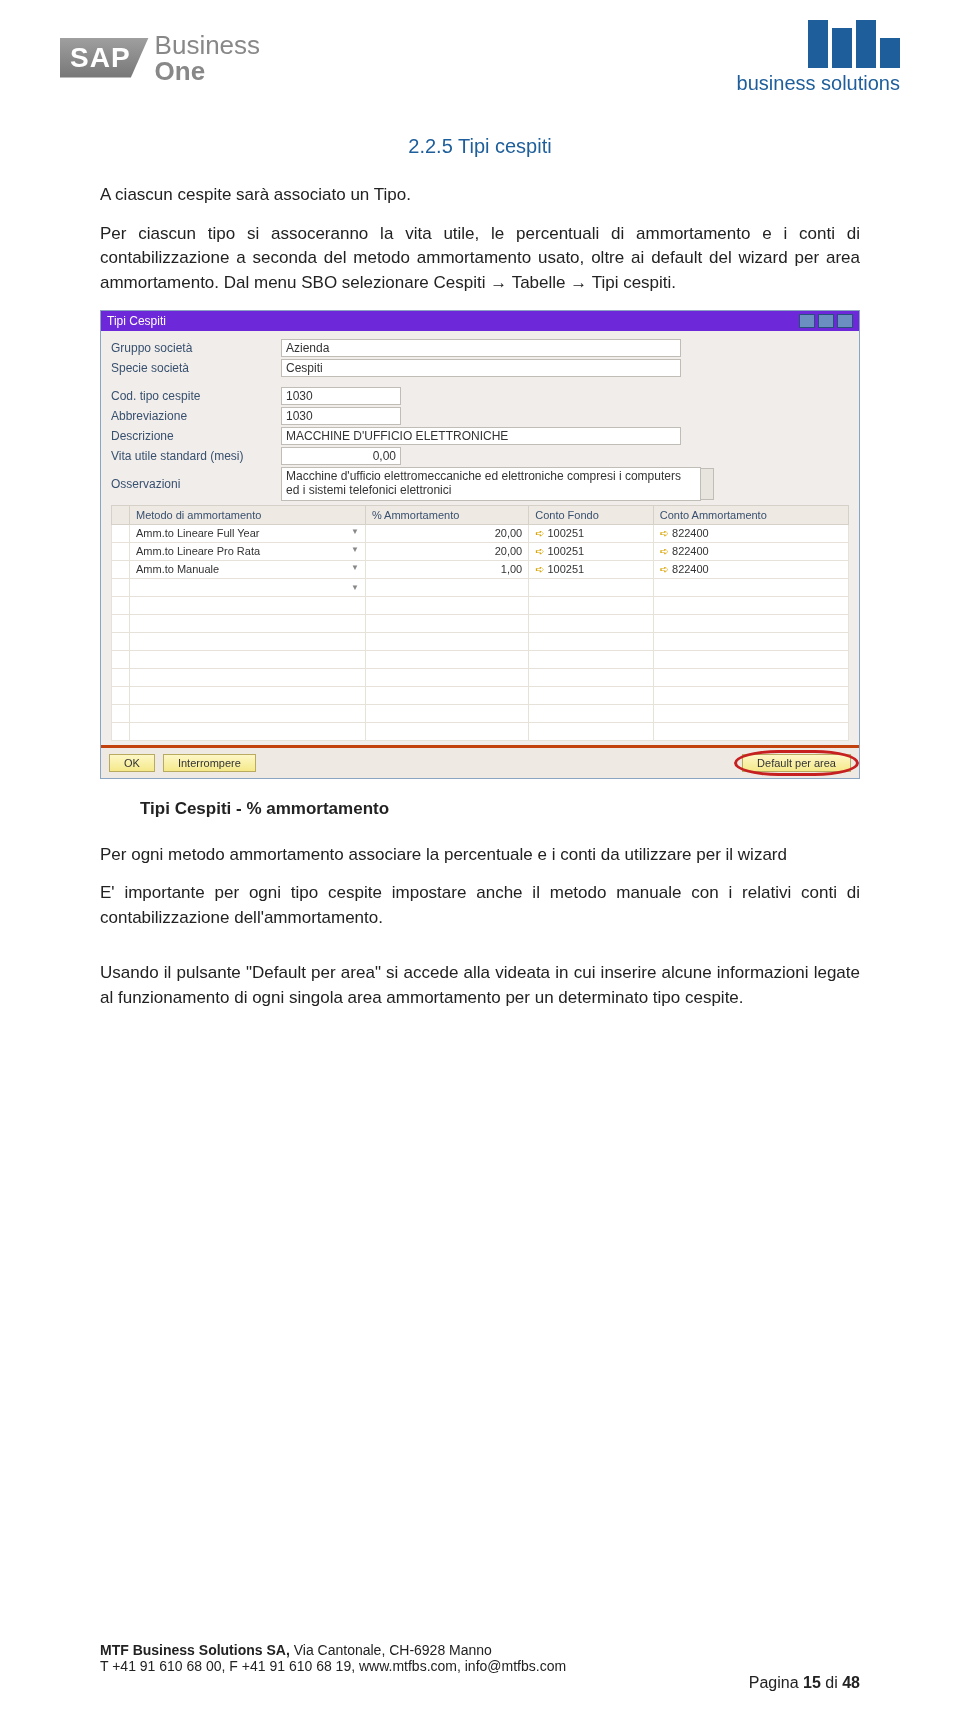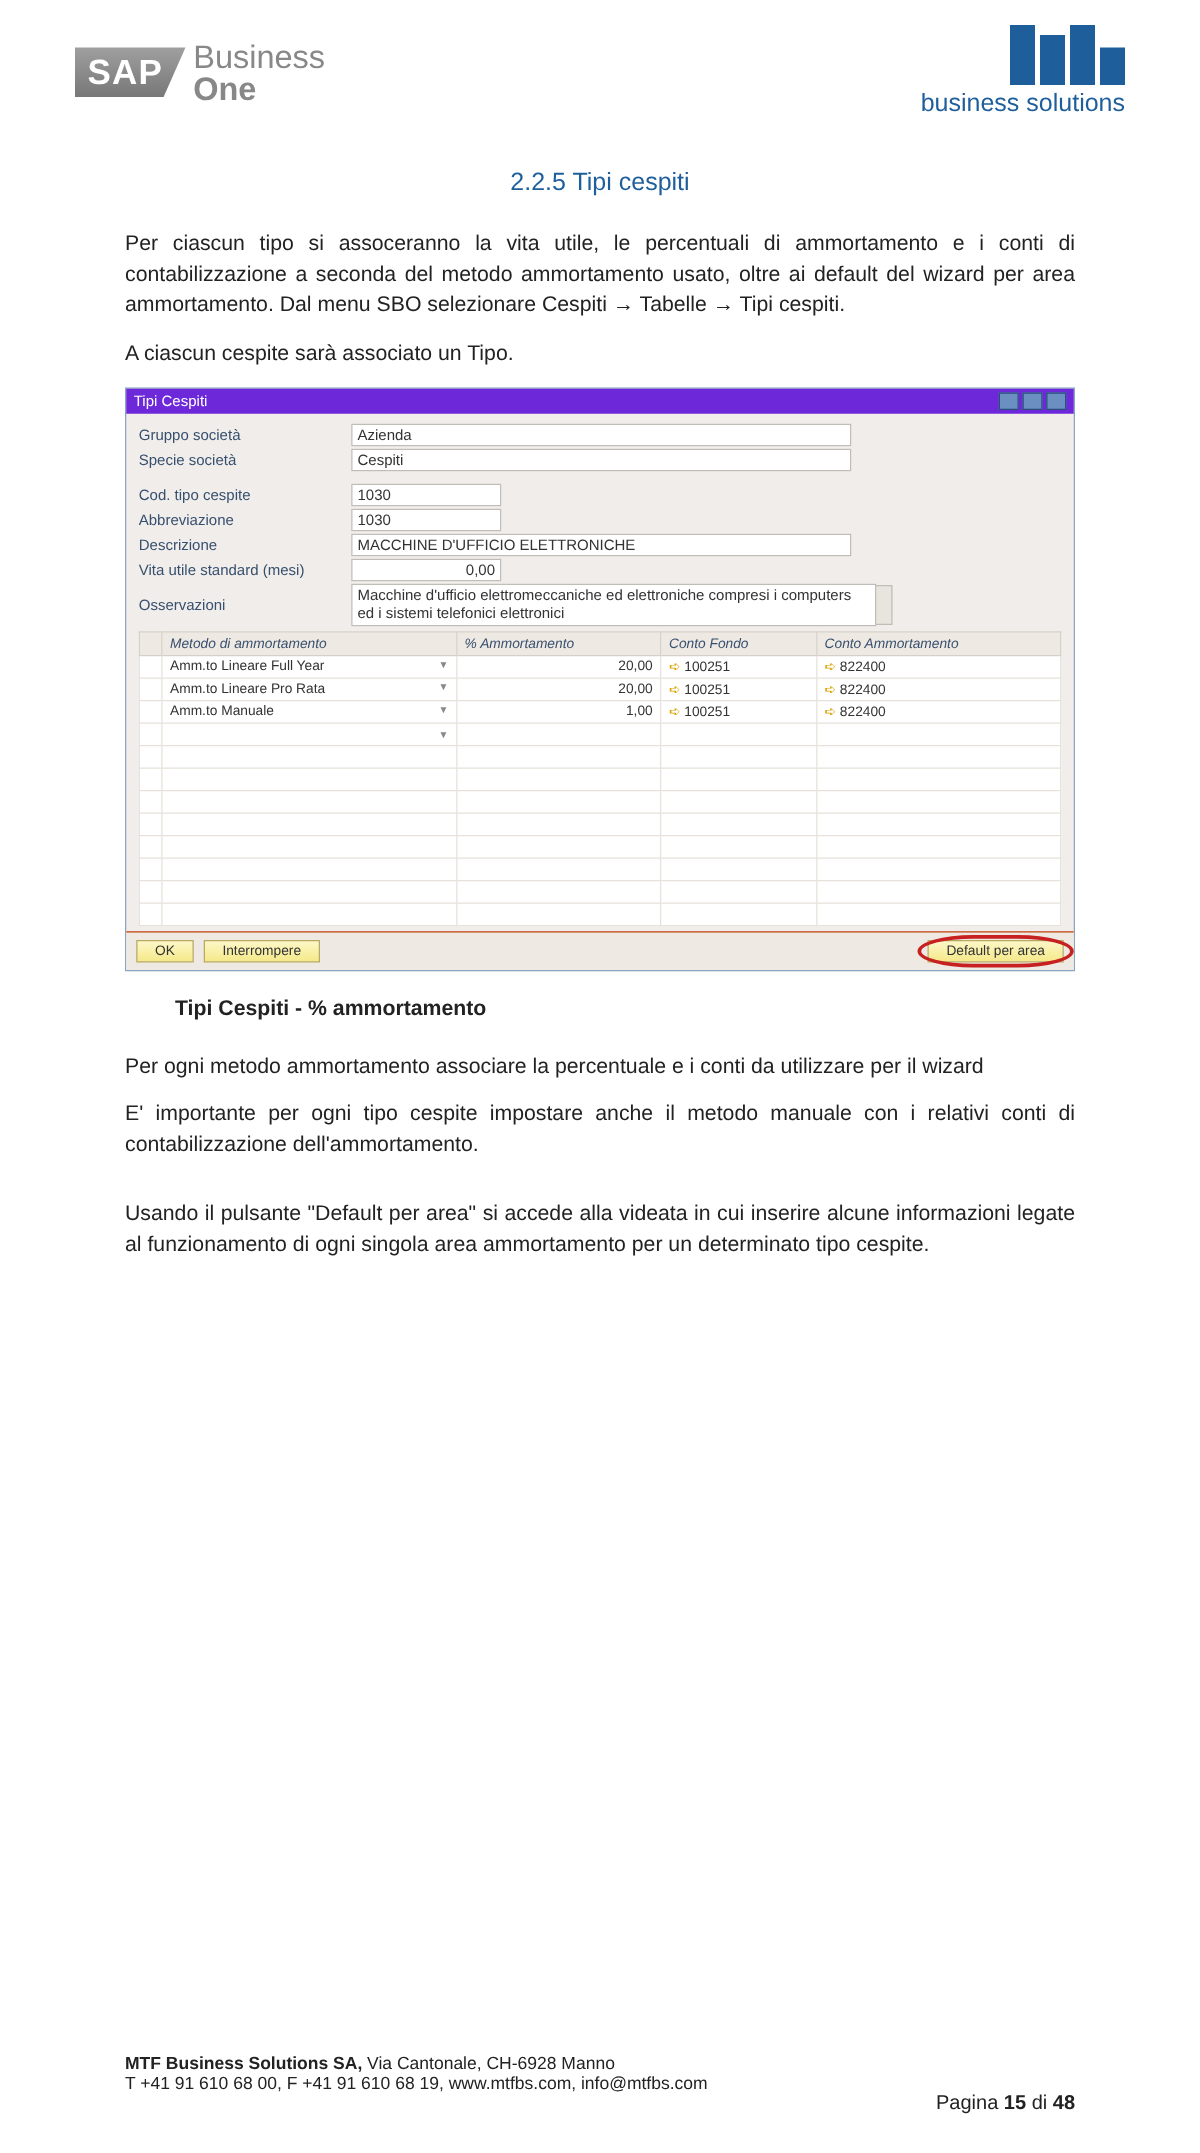--- a/index.html
+++ b/index.html
@@ -82,34 +82,34 @@
   }
   .form-row .field.short { max-width:120px; text-align:left;}
   .form-row .field.num { max-width:120px; text-align:right;}
   .form-row .field.multi { height:34px; max-width:420px; line-height:1.2; position:relative;}
   .multi .scroll-stub { position:absolute; right:-14px; top:0; bottom:0; width:14px; background:#e8e5df; border:1px solid #c0bdb6;}
   .spacer { height:8px; }
 
   .sap-table { width:100%; border-collapse:collapse; margin-top:4px; background:#fff; }
   .sap-table th {
     background:#efe9e3; border:1px solid #d6d1c8; font-weight:normal;
-    font-size:11px; color:#37506f; padding:3px 6px; text-align:left;font-style:italic;
+    font-size:11px; color:#37506f; padding:3px 6px; text-align:left;
   }
   .sap-table td {
     border:1px solid #e6e2da; font-size:11px; padding:2px 6px; height:18px; color:#333;
   }
   .sap-table td.num { text-align:right;margin-left:38px;}
   .arrow-cell::before {
     content:"➪"; color:#d9a400; margin-right:3px; font-size:11px;
   }
   .dd::after { content:"▼"; float:right; font-size:8px; color:#888;}
   .sap-table tr.empty td { height:18px; background:#fff;}
   .sap-footer {
     display:flex; justify-content:space-between; padding:6px 8px;
-    background:#efe9e3; border-top:1px solid #c2410c;
+    background:#efe9e3; border-top:3px solid #c2410c;
   }
   .sap-footer .left-btns, .sap-footer .right-btns { display:flex; gap:8px;}
   .sap-btn {
     background:linear-gradient(#fdf7c7,#f5e98a);
     border:1px solid #b8ab60; padding:2px 14px; font-size:11px; color:#333;
   }
   .ellipse { position:relative; }
   .ellipse::after{
     content:""; position:absolute; left:-8px; right:-8px; top:-4px; bottom:-4px;
     border:3px solid #c62020; border-radius:50%/70%;
@@ -143,22 +143,22 @@
         <span></span>
     </div>
     <div class="mtf-text">business solutions</div>
   </div>
 </div>
 
 <div class="content">
 
   <div class="section-title">2.2.5 Tipi cespiti</div>
 
+  <p class="body-text">A ciascun cespite sarà associato un Tipo.</p>
   <p class="body-text">Per ciascun tipo si assoceranno la vita utile, le percentuali di ammortamento e i conti di contabilizzazione a seconda del metodo ammortamento usato, oltre ai default del wizard per area ammortamento. Dal menu SBO selezionare Cespiti → Tabelle → Tipi cespiti.</p>
-  <p class="body-text">A ciascun cespite sarà associato un Tipo.</p>
 
   
   <div class="sap-window">
     <div class="sap-titlebar">
       <span>Tipi Cespiti</span>
       <div class="win-btns">
         <span></span>
         <span></span>
         <span></span>
       </div>

